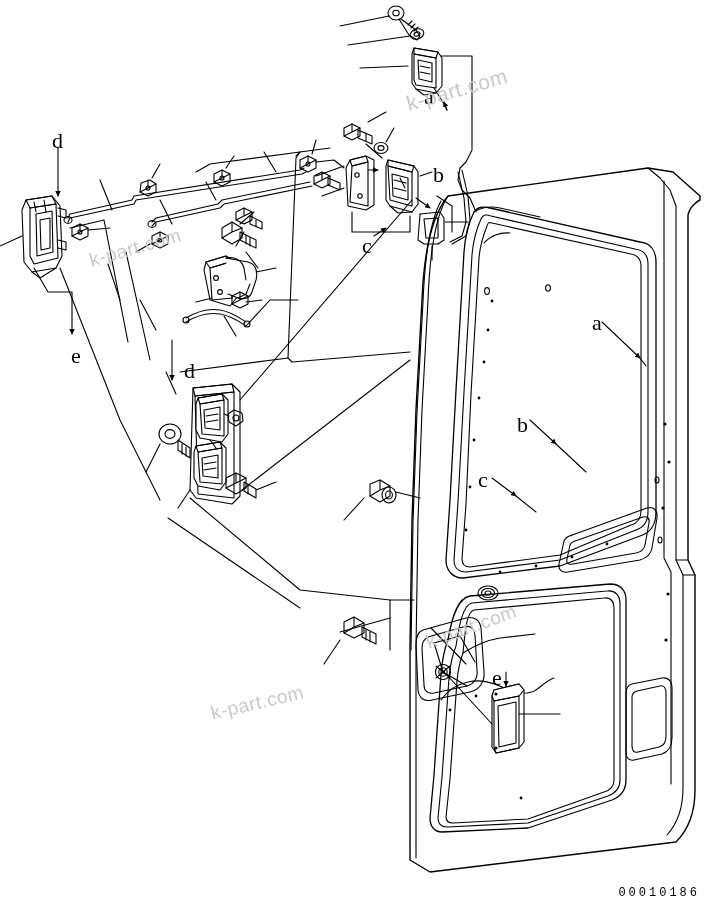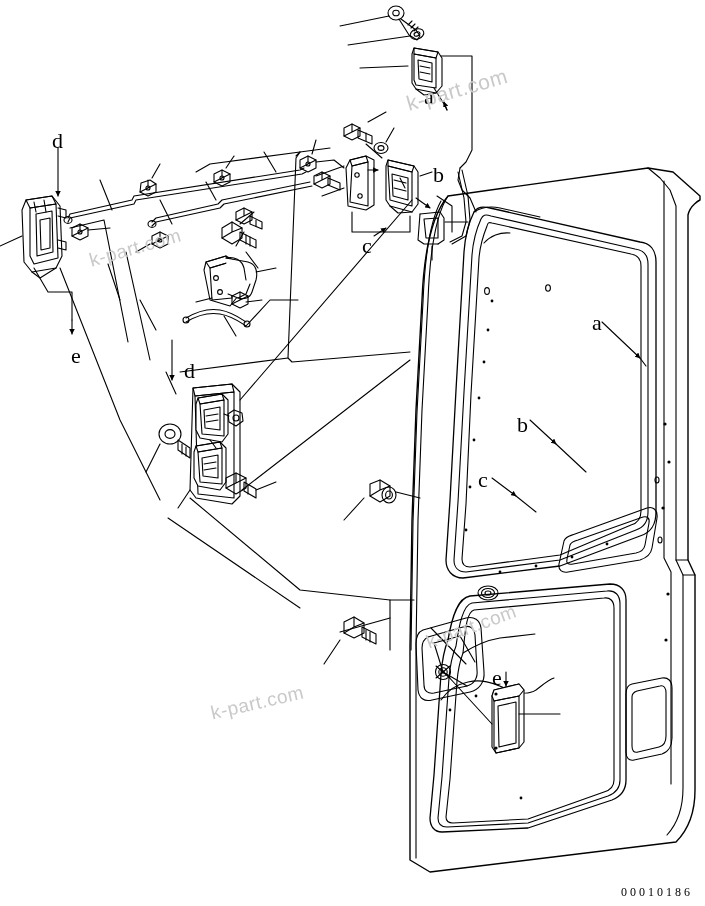--- a/index.html
+++ b/index.html
@@ -34,23 +34,23 @@
     position: absolute;
     font-family: "Liberation Sans", sans-serif;
     font-size: 19px;
     color: #c9c9c9;
     letter-spacing: 0.5px;
     user-select: none;
     white-space: nowrap;
   }
   #partno {
     position: absolute;
-    right: 12px;
+    right: 5px;
     bottom: 6px;
-    font-family: Liberation Serif, serif;
+    font-family: Liberation Mono, monospace;
     font-size: 12px;
     letter-spacing: 3px;
     color: #000;
   }
 </style>
 </head>
 <body>
 
 <div id="page">
 

